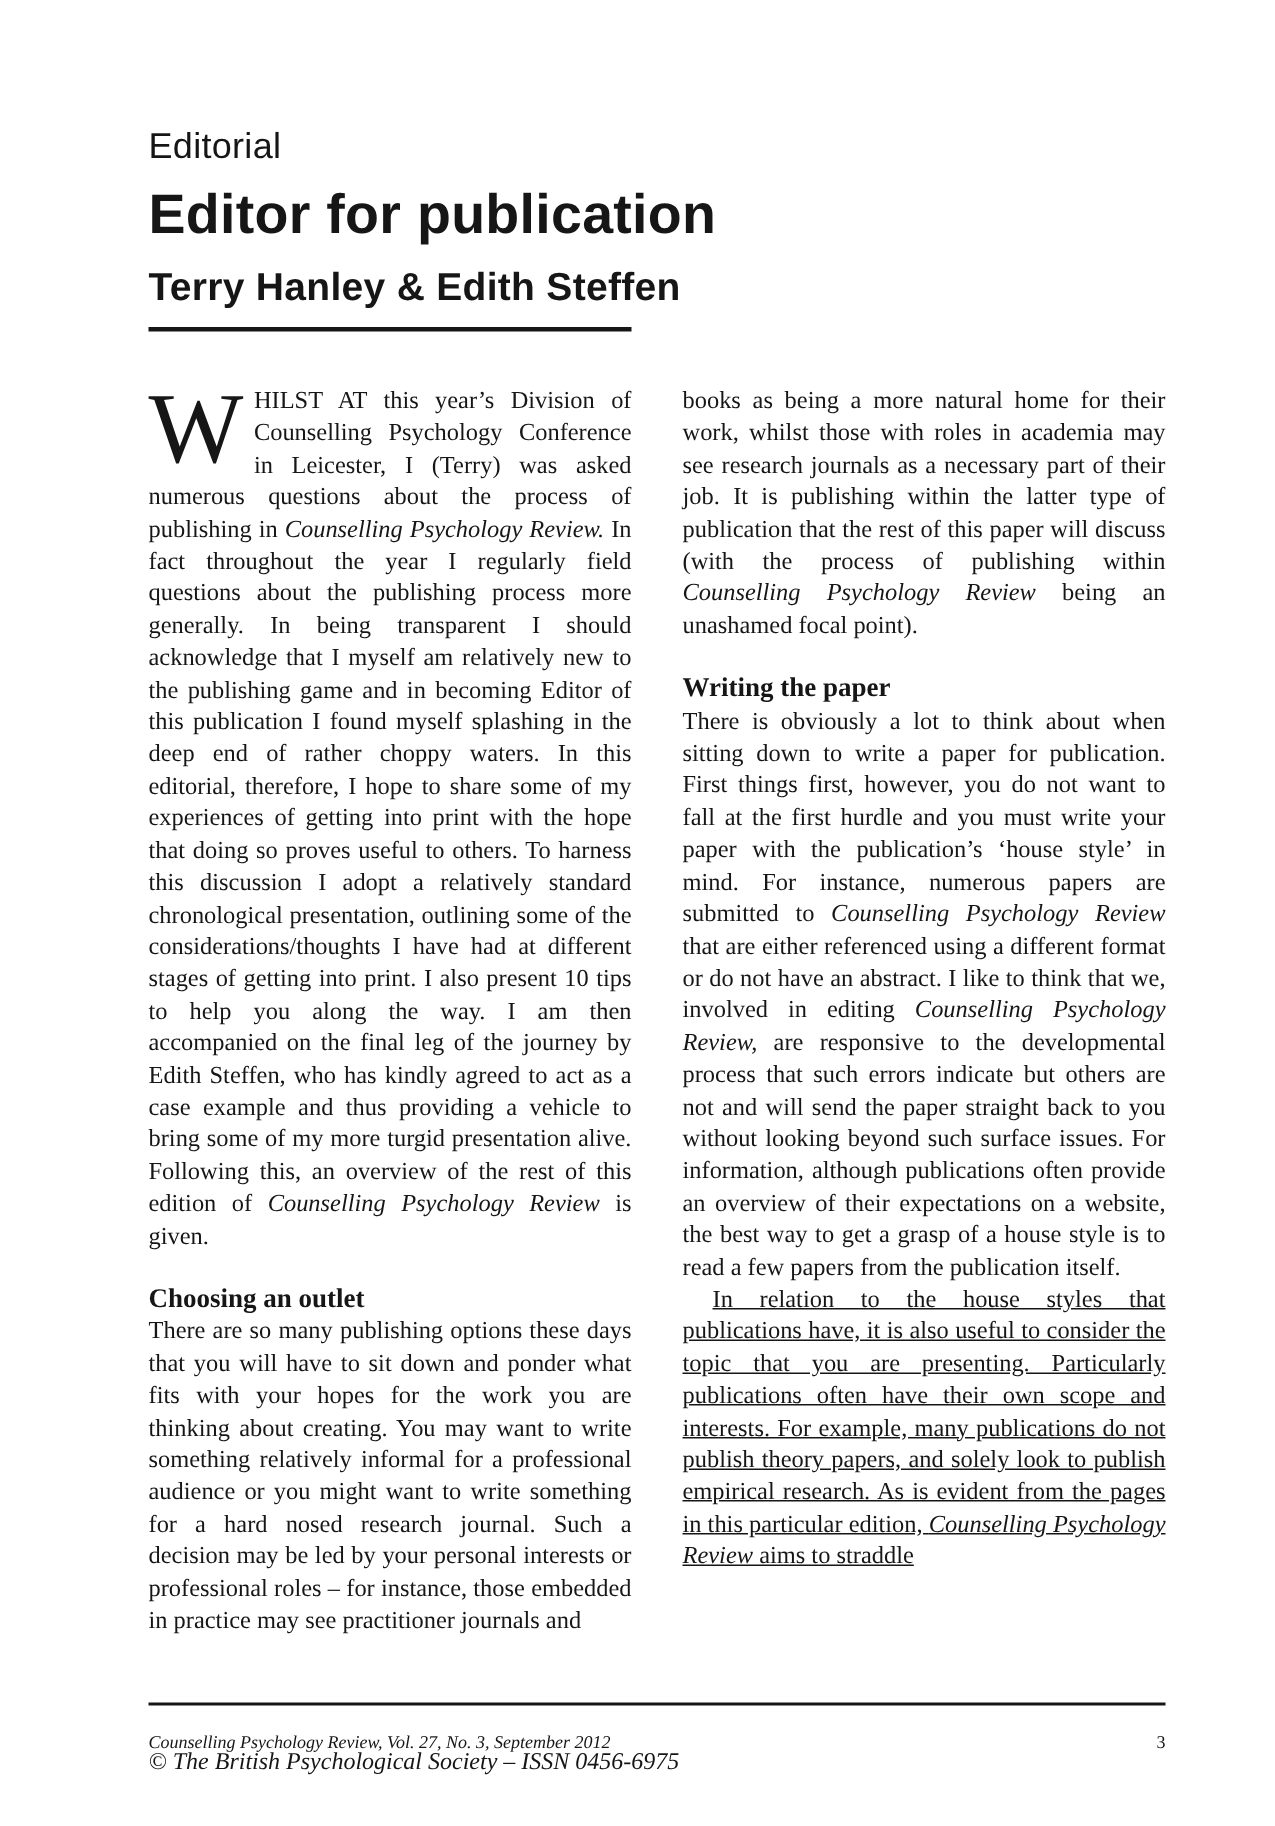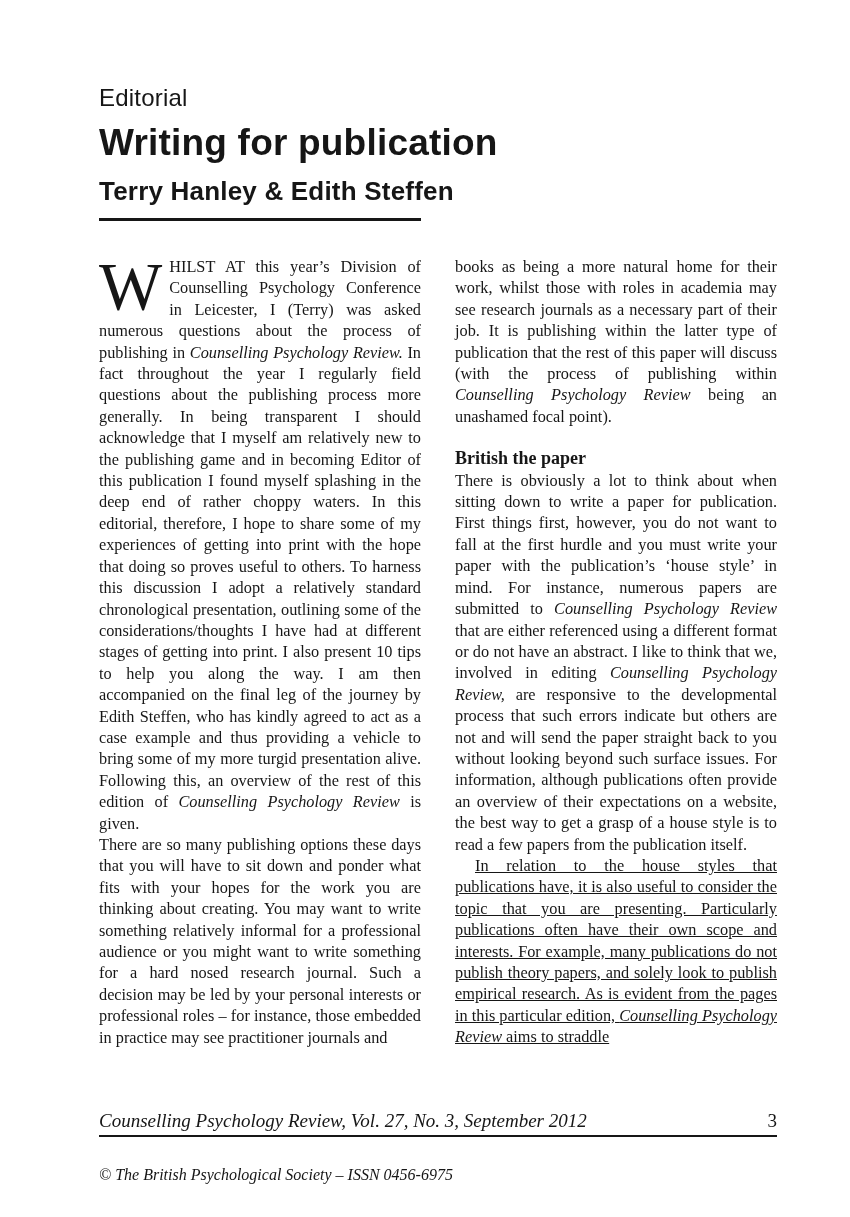--- a/index.html
+++ b/index.html
@@ -83,26 +83,26 @@
     position: absolute;
     left: 99px;
     top: 1135px;
     width: 678px;
     height: 2px;
     background: #161616;
   }
   .footer-row {
     position: absolute;
     left: 99px;
-    top: 1110px;
+    top: 1150px;
     width: 678px;
     display: flex;
     justify-content: space-between;
     align-items: flex-start;
-    font-size: 19px;
+    font-size: 12px;
     line-height: 22px;
   }
   .footer-journal { font-style: italic; }
   .footer-pageno { font-style: normal; }
   .footer-copyright {
     position: absolute;
     left: 99px;
     top: 1164px;
     width: 678px;
     font-style: italic;
@@ -110,33 +110,34 @@
     line-height: 22px;
   }
 </style>
 </head>
 <body>
 
 <div class="page">
 
   <header class="header">
     <div class="kicker">Editorial</div>
-    <h1 class="title">Writing for publication</h1>
+    <h1 class="title">Editor for publication</h1>
     <div class="authors">Terry Hanley &amp; Edith Steffen</div>
     <div class="author-rule"></div>
   </header>
 
   <main class="columns">
     <div class="col">
         <p class="para"><span class="dropcap">W</span><span>HILST AT this year’s Division of Counselling Psychology Conference in Leicester, I (Terry) was asked numerous questions about the process of publishing in </span><i>Counselling Psychology Review.</i><span> In fact throughout the year I regularly field questions about the publishing process more generally. In being transparent I should acknowledge that I myself am relatively new to the publishing game and in becoming Editor of this publication I found myself splashing in the deep end of rather choppy waters. In this editorial, therefore, I hope to share some of my experiences of getting into print with the hope that doing so proves useful to others. To harness this discussion I adopt a relatively standard chronological presentation, outlining some of the considerations/thoughts I have had at different stages of getting into print. I also present 10 tips to help you along the way. I am then accompanied on the final leg of the journey by Edith Steffen, who has kindly agreed to act as a case example and thus providing a vehicle to bring some of my more turgid presentation alive. Following this, an overview of the rest of this edition of </span><i>Counselling Psychology Review</i><span> is given.</span></p>
+        <h2 class="sec">Choosing an outlet</h2>
         <p class="para"><span>There are so many publishing options these days that you will have to sit down and ponder what fits with your hopes for the work you are thinking about creating. You may want to write something relatively informal for a professional audience or you might want to write something for a hard nosed research journal. Such a decision may be led by your personal interests or professional roles – for instance, those embedded in practice may see practitioner journals and</span></p>
       </div>
     <div class="col">
         <p class="para"><span>books as being a more natural home for their work, whilst those with roles in academia may see research journals as a necessary part of their job. It is publishing within the latter type of publication that the rest of this paper will discuss (with the process of publishing within </span><i>Counselling Psychology Review</i><span> being an unashamed focal point).</span></p>
-        <h2 class="sec">British the paper</h2>
+        <h2 class="sec">Writing the paper</h2>
         <p class="para"><span>There is obviously a lot to think about when sitting down to write a paper for publication. First things first, however, you do not want to fall at the first hurdle and you must write your paper with the publication’s ‘house style’ in mind. For instance, numerous papers are submitted to </span><i>Counselling Psychology Review</i><span> that are either referenced using a different format or do not have an abstract. I like to think that we, involved in editing </span><i>Counselling Psychology Review,</i><span> are responsive to the developmental process that such errors indicate but others are not and will send the paper straight back to you without looking beyond such surface issues. For information, although publications often provide an overview of their expectations on a website, the best way to get a grasp of a house style is to read a few papers from the publication itself.</span></p>
         <p class="para indent"><span>In relation to the house styles that publications have, it is also useful to consider the topic that you are presenting. Particularly publications often have their own scope and interests. For example, many publications do not publish theory papers, and solely look to publish empirical research. As is evident from the pages in this particular edition, </span><i>Counselling Psychology Review</i><span> aims to straddle</span></p>
       </div>
   </main>
 
   <div class="footer-rule"></div>
   <div class="footer-row">
     <span class="footer-journal">Counselling Psychology Review, Vol. 27, No. 3, September 2012</span>
     <span class="footer-pageno">3</span>
   </div>

